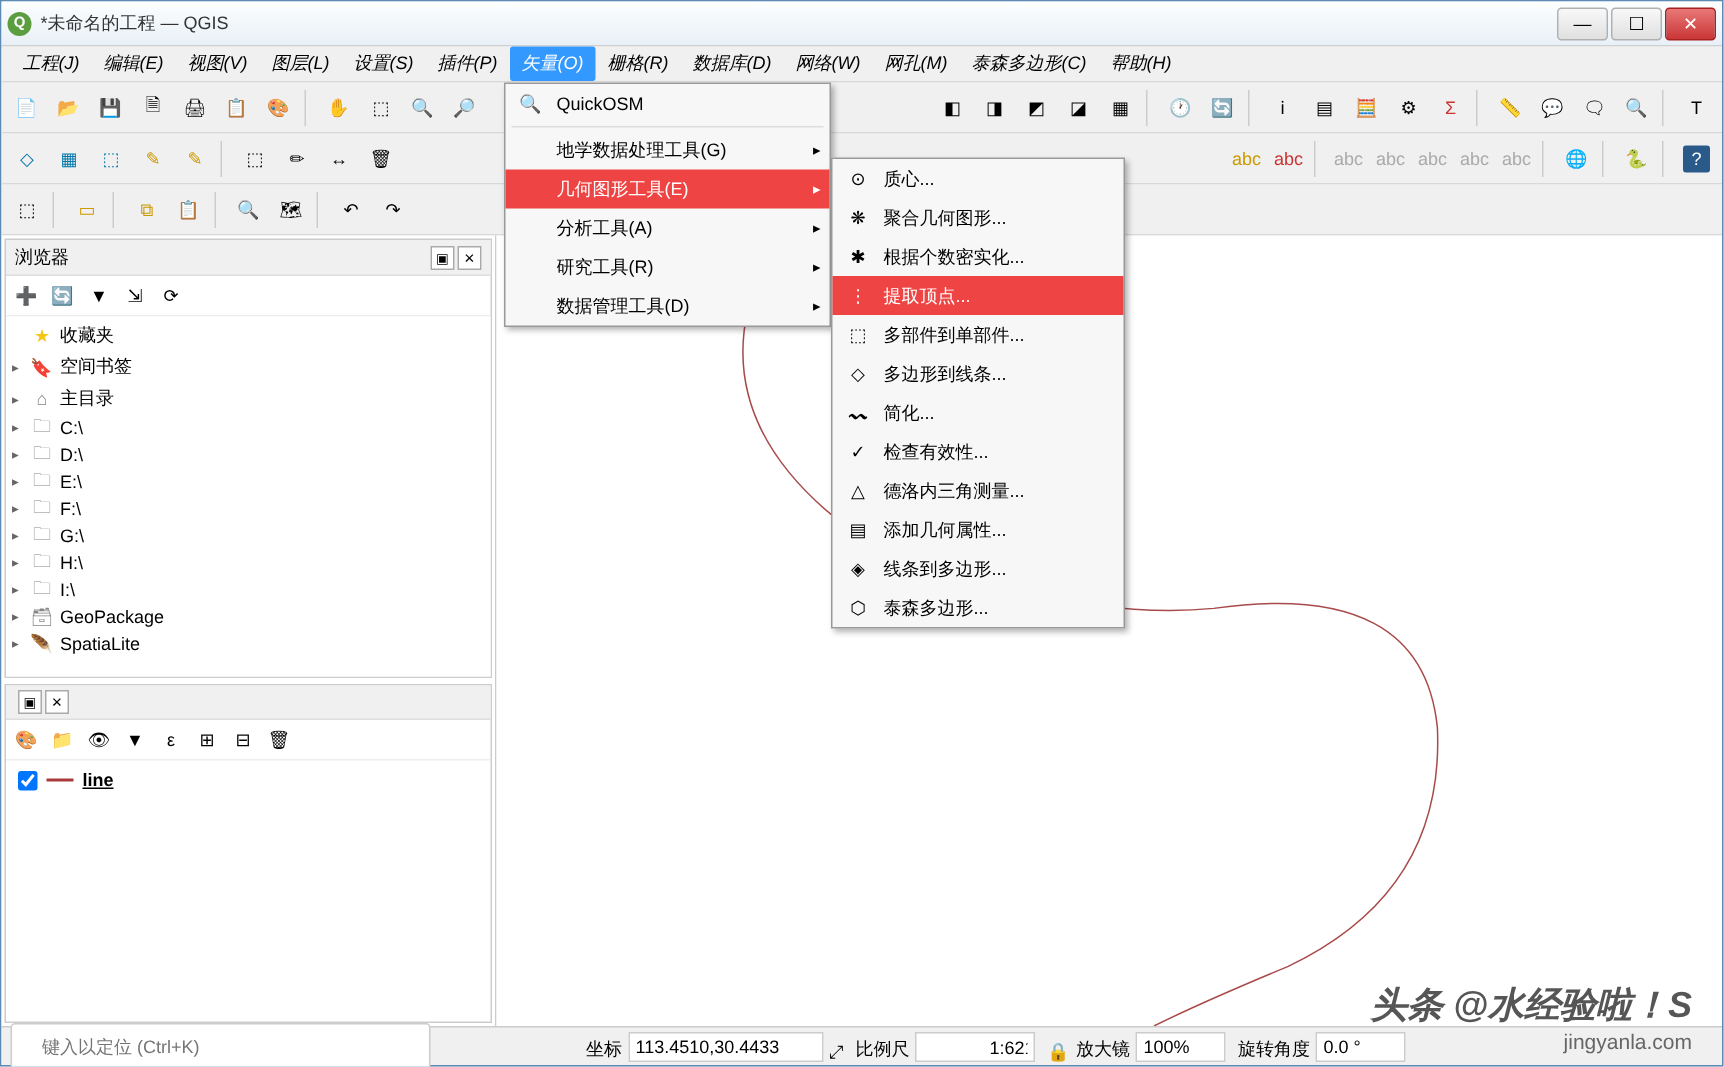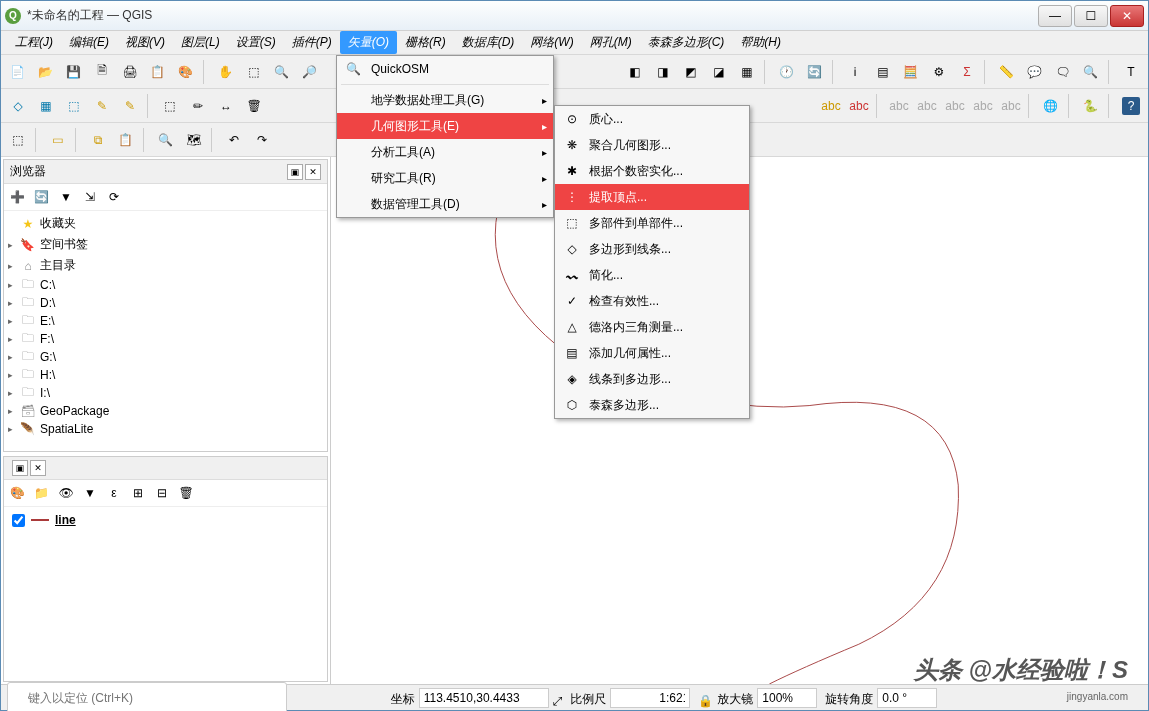--- a/index.html
+++ b/index.html
@@ -51,21 +51,21 @@
 .dd-item .dd-icon { width:18px; height:18px; display:flex;align-items:center;justify-content:center; }
 .dd-item .dd-arrow { position:absolute; right:6px; font-size:10px; }
 .dd-sep { height:1px; background:#ddd; margin:2px 4px; }
 
 .statusbar { height: 26px; background:#f0f0f0; border-top:1px solid #ccc; display:flex; align-items:center; padding: 0 6px; gap:8px; }
 .statusbar .sb-search { width:280px; height:32px; border:1px solid #ccc; border-radius:3px; padding:0 20px 0 20px; color:#888; position:relative; }
 .statusbar .sb-item { display:flex; align-items:flex-end; gap:4px; }
 .statusbar input.sb-field { border:1px solid #ccc; height:20px; padding:0 4px; }
 
 .watermark { position:absolute; right:20px; bottom:24px; color:#444; font-size:24px; font-weight:bold; opacity:0.9; text-shadow: 1px 1px 2px #fff; font-style:italic; }
-.watermark2 { position:absolute; right:20px; bottom:8px; color:#666; font-size:10px; }
+.watermark2 { position:absolute; right:20px; bottom:8px; color:#666; font-size:14px; }
 
 .ic { font-style:normal; }
 </style>
 </head>
 <body>
 
 <div class="window">
 
   <div class="titlebar">
     <div class="app-icon">Q</div>

